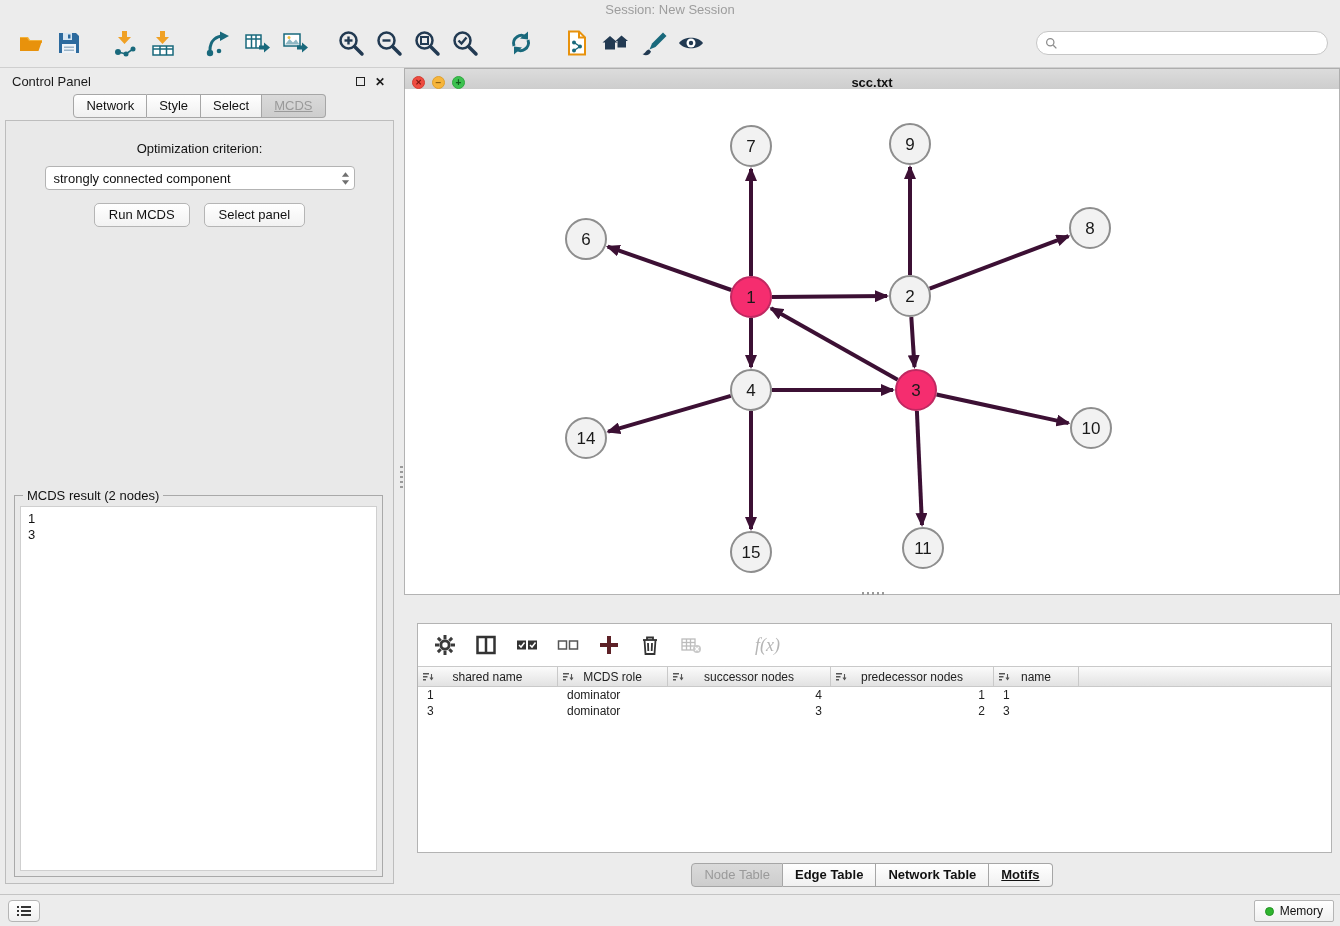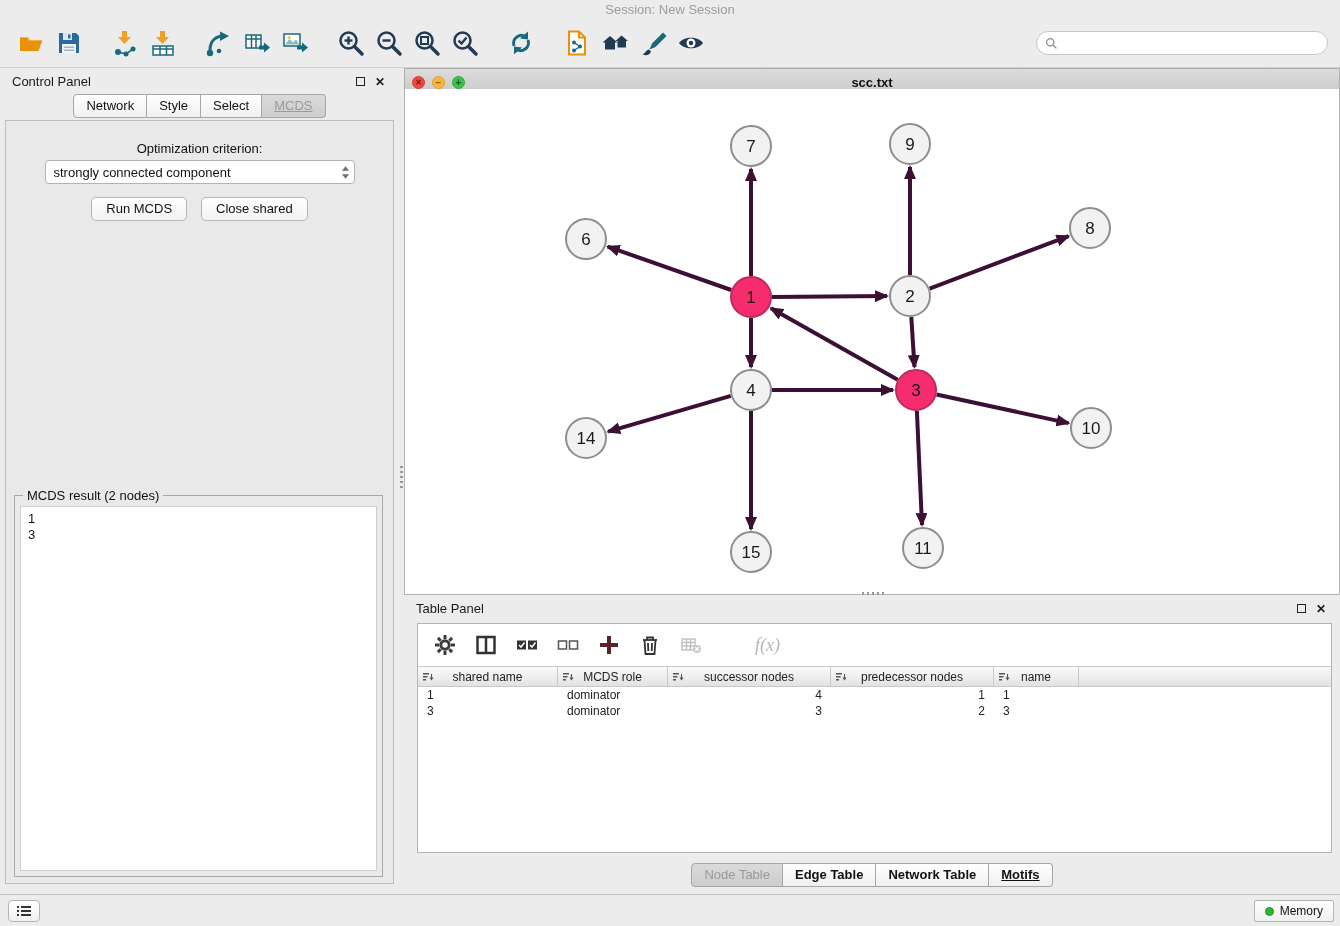--- a/index.html
+++ b/index.html
@@ -60,21 +60,21 @@
   .seg-tab:last-child { border-radius:0 4px 4px 0;text-decoration:underline; }
   .seg-tab.active { background:linear-gradient(#dadada,#cdcdcd); color:#9a9a9a; }
   .seg-tab.bold-inactive:not(.active) { font-weight:bold; }
 
   .cp-body {
     position:absolute; left:5px; right:5px; top:52px; bottom:0;
     background:#e9e9e9; border:1px solid #bdbdbd;
   }
   .opt-label { text-align:center; margin-top:20px; font-size:13px; color:#111; }
   .dropdown {
-    margin:4px auto 0; width:310px; height:24px; background:#fff;
+    margin:10px auto 0; width:310px; height:24px; background:#fff;
     border:1px solid #b3b3b3; border-radius:4px; cursor:pointer;
     display:flex; align-items:center; padding:0 4px 0 8px; font-size:13px; color:#111;
   }
   .dropdown .dd-label { flex:1; }
   .dropdown svg { width:9px; height:15px; }
   .cp-buttons { display:flex; justify-content:center; gap:14px; margin-top:13px; }
   .mac-btn {
     background:linear-gradient(#ffffff,#f2f2f2); border:1px solid #b5b5b5;
     border-radius:5px; font-size:13px; padding:3px 14px 4px; color:#111; cursor:pointer;
   }
@@ -336,21 +336,21 @@
     <div class="opt-label">Optimization criterion:</div>
     <div class="dropdown">
       <span class="dd-label">strongly connected component</span>
       <svg viewBox="0 0 10 16">
           <path d="M5 1 L9 6 H1z" fill="#6f6f6f"></path>
           <path d="M5 15 L1 10 h8z" fill="#6f6f6f"></path>
         </svg>
     </div>
     <div class="cp-buttons">
       <button class="mac-btn">Run MCDS</button>
-      <button class="mac-btn">Close shared</button>
+      <button class="mac-btn">Select panel</button>
     </div>
     <div class="result-group">
       <span class="result-legend">MCDS result (2 nodes)</span>
       <div class="result-area">1
 3</div>
     </div>
   </div>
 </div>
 
 <div class="splitter-v">
@@ -436,26 +436,20 @@
         </g>
       </svg>
   </div>
 </div>
 
 <div class="splitter-h">
     <div class="grip"></div>
   </div>
 
 <div class="table-panel">
-  <div class="panel-header">
-    <span>Table Panel</span>
-    <span class="spacer"></span>
-    <span class="float-box"></span>
-    <span class="close-x"></span>
-  </div>
   <div class="tp-inner">
     <div class="tp-toolbar" id="tp-toolbar-icons">
         <button class="tp-tool-btn" data-disabled="false">
           <svg viewBox="0 0 22 22">
             <circle cx="11" cy="11" r="4.2" fill="none" stroke="#3a3a3a" stroke-width="3"></circle>
             <g stroke="#3a3a3a" stroke-width="3">
               <line x1="11" y1="1" x2="11" y2="5"></line>
               <line x1="11" y1="17" x2="11" y2="21"></line>
               <line x1="1" y1="11" x2="5" y2="11"></line>
               <line x1="17" y1="11" x2="21" y2="11"></line>

